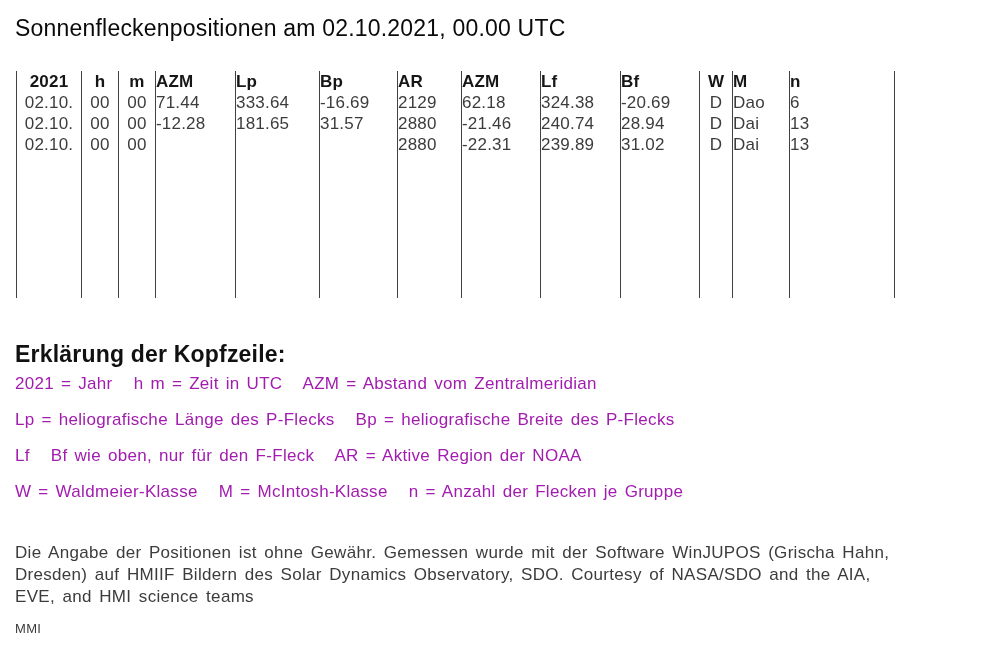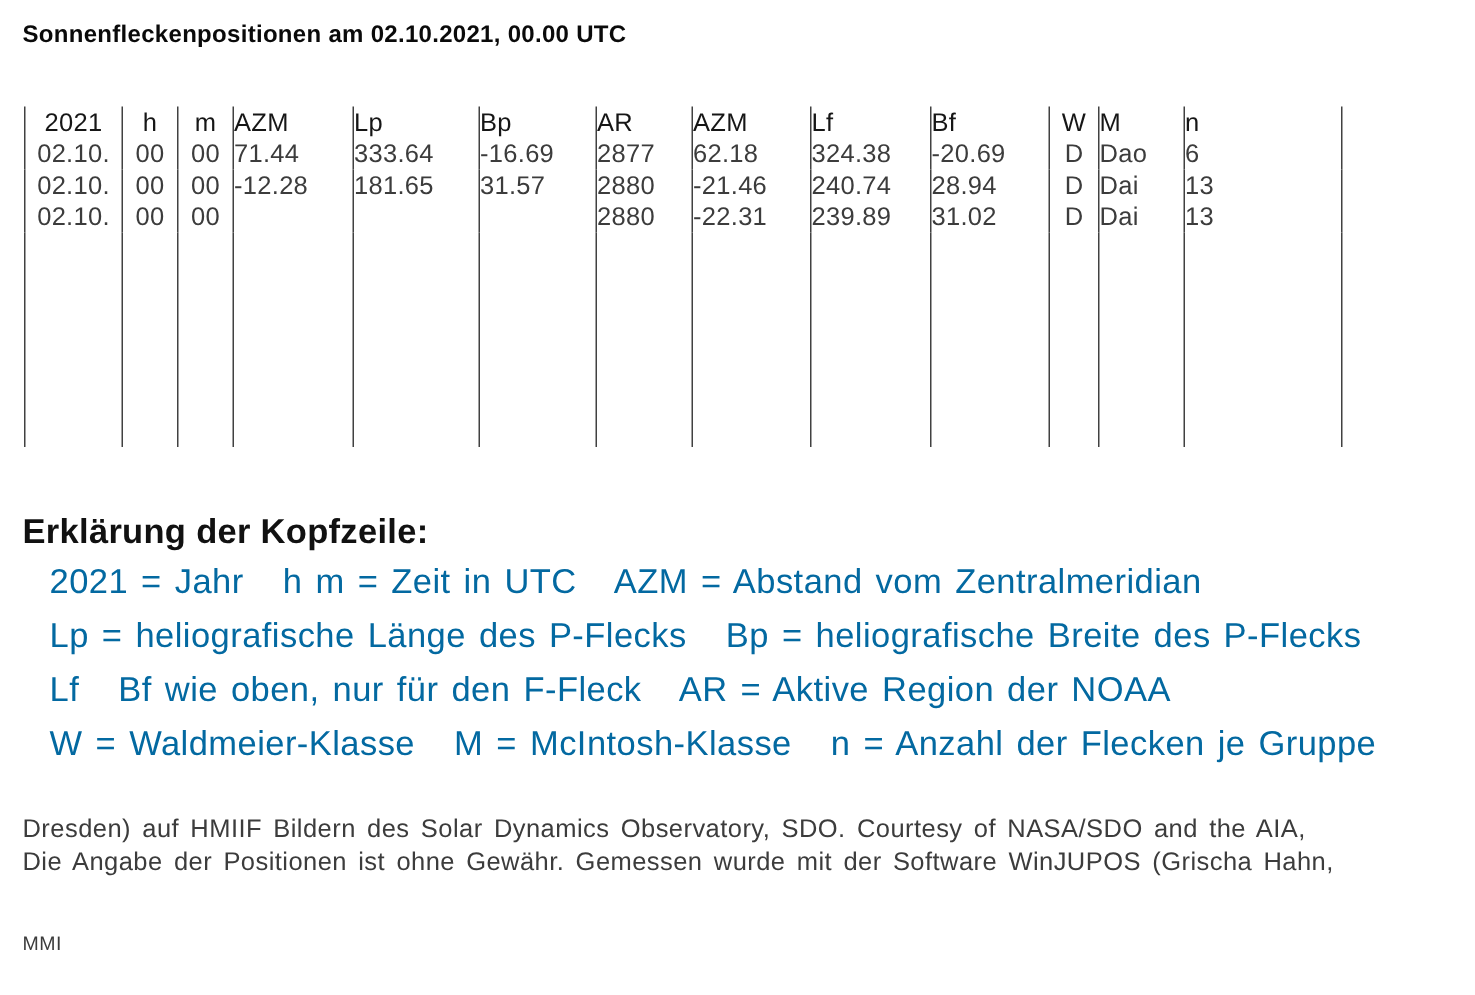--- a/index.html
+++ b/index.html
@@ -6,58 +6,58 @@
   body {
     width: 983px; height: 663px;
     background: #ffffff;
     font-family: "Liberation Sans", sans-serif;
     color: #3c3c3c;
     position: relative;
     overflow: hidden;
   }
   .page-title {
     position: absolute; left: 15px; top: 15px;
-    font-size: 16px; font-weight: bold; color: #0a0a0a;
+    font-size: 23px; font-weight: normal; color: #0a0a0a;
     letter-spacing: 0.2px;
   }
   table.sunspot-table {
     position: absolute; left: 16px; top: 71px;
     border-collapse: collapse; table-layout: fixed;
     font-size: 17px; color: #3c3c3c;
     letter-spacing: 0.2px;
   }
   table.sunspot-table td, table.sunspot-table th {
     border-left: 1.5px solid #414141;
     padding: 0; margin: 0;
     height: 21px; line-height: 21px;
     white-space: nowrap; overflow: hidden;
     font-weight: normal;
     vertical-align: top;
   }
   table.sunspot-table td:last-child, table.sunspot-table th:last-child {
     border-right: 1.5px solid #414141;
   }
-  table.sunspot-table tr.header-row th { font-weight: normal; color: #161616; margin-top: 36px; }
+  table.sunspot-table tr.header-row th { font-weight: bold; color: #161616; margin-top: 36px; }
   table.sunspot-table tr.filler-row td { height: 143px; }
   .al-c { text-align: center; }
   .al-r { text-align: left; padding-right: 10px !important; }
   
   .c0 { width: 64px; } .c1 { width: 36px; } .c2 { width: 36px; }
   .c3 { width: 69px; } .c4 { width: 73px; } .c5 { width: 67px; }
   .c6 { width: 53px; } .c7 { width: 68px; } .c8 { width: 69px; }
   .c9 { width: 68px; } .c10 { width: 32px; } .c11 { width: 46px; }
   .c12 { width: 94px; }
   .expl-heading {
     position: absolute; left: 15px; top: 341px;
     font-size: 23px; font-weight: bold; color: #111111;
     letter-spacing: 0.2px;
   }
   .expl-line {
-    position: absolute; left: 33px;
-    font-size: 23px; color: #0369a1;
+    position: absolute; left: 15px;
+    font-size: 17px; color: #a21caf;
     letter-spacing: 0.3px; word-spacing: 2px;
     white-space: pre-wrap;
   }
   .expl-line-0 { top: 374px; }
   .expl-line-1 { top: 410px; }
   .expl-line-2 { top: 446px; }
   .expl-line-3 { top: 482px; text-align: center; }
   .disclaimer {
     position: absolute; left: 15px; top: 542px; width: 960px;
     font-size: 17px; color: #3c3c3c;
@@ -91,21 +91,21 @@
         <th class="c11 al-r">M</th>
         <th class="c12 al-r">n</th>
       </tr>
       <tr class="">
         <td class="c0 al-c">02.10.</td>
         <td class="c1 al-c">00</td>
         <td class="c2 al-c">00</td>
         <td class="c3 al-r">71.44</td>
         <td class="c4 al-r">333.64</td>
         <td class="c5 al-r">-16.69</td>
-        <td class="c6 al-r">2877</td>
+        <td class="c6 al-r">2129</td>
         <td class="c7 al-r">62.18</td>
         <td class="c8 al-r">324.38</td>
         <td class="c9 al-r">-20.69</td>
         <td class="c10 al-c">D</td>
         <td class="c11 al-r">Dao</td>
         <td class="c12 al-r">6</td>
       </tr>
       <tr class="">
         <td class="c0 al-c">02.10.</td>
         <td class="c1 al-c">00</td>
@@ -154,17 +154,18 @@
     </tbody>
 </table>
 
 <div class="expl-heading">Erklärung der Kopfzeile:</div>
 <div class="expl-line expl-line-0">2021 = Jahr   h m = Zeit in UTC   AZM = Abstand vom Zentralmeridian</div>
 <div class="expl-line expl-line-1">Lp = heliografische Länge des P-Flecks   Bp = heliografische Breite des P-Flecks</div>
 <div class="expl-line expl-line-2">Lf   Bf wie oben, nur für den F-Fleck   AR = Aktive Region der NOAA</div>
 <div class="expl-line expl-line-3">W = Waldmeier-Klasse   M = McIntosh-Klasse   n = Anzahl der Flecken je Gruppe</div>
 
 <div class="disclaimer">
+  <div>Die Angabe der Positionen ist ohne Gewähr. Gemessen wurde mit der Software WinJUPOS (Grischa Hahn,</div>
   <div>Dresden) auf HMIIF Bildern des Solar Dynamics Observatory, SDO. Courtesy of NASA/SDO and the AIA,</div>
-  <div>Die Angabe der Positionen ist ohne Gewähr. Gemessen wurde mit der Software WinJUPOS (Grischa Hahn,</div>
+  <div>EVE, and HMI science teams</div>
 </div>
 
 <div class="signature">MMI</div>
 
 </body></html>

